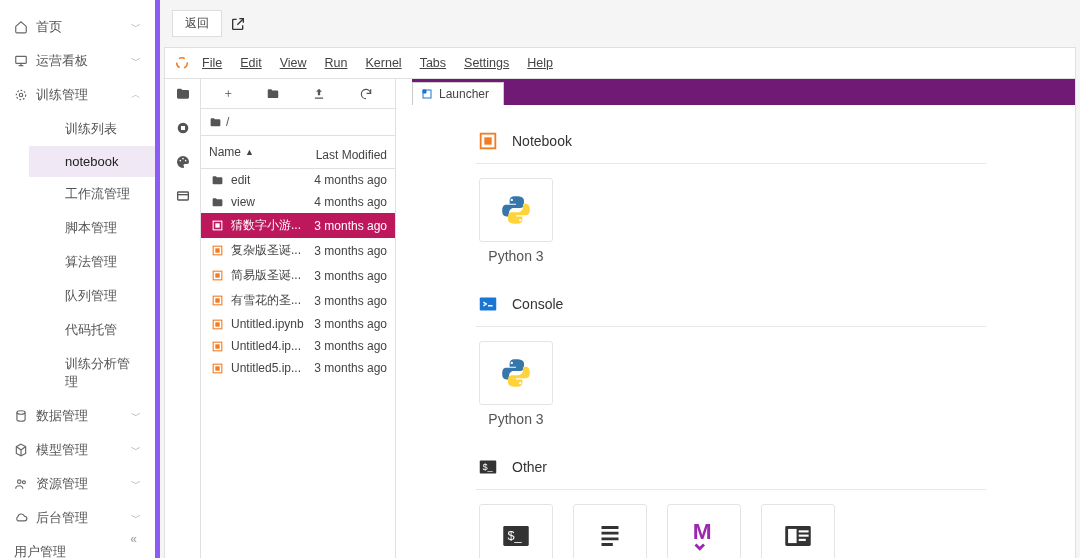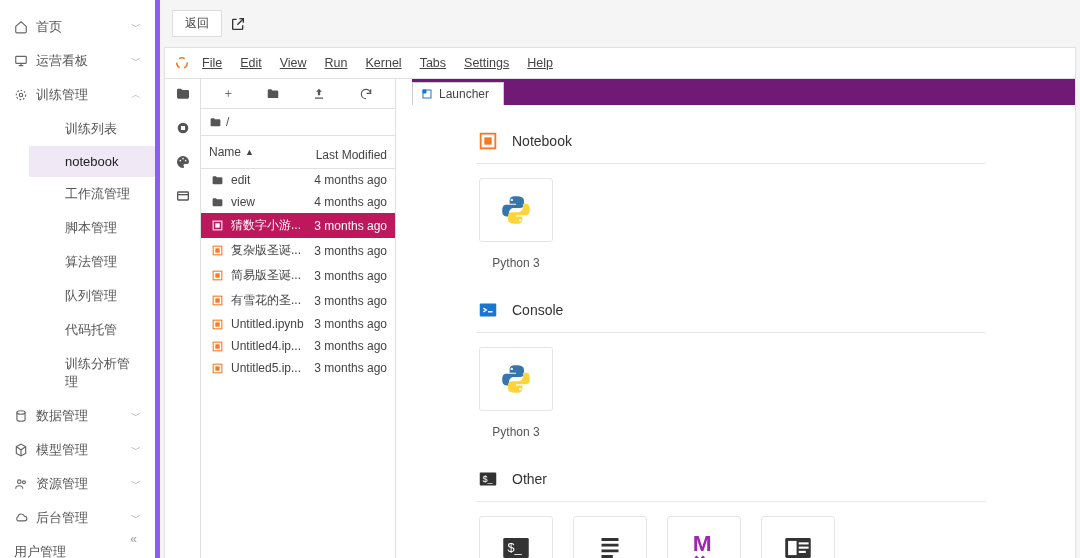--- a/index.html
+++ b/index.html
@@ -55,21 +55,21 @@
 .tab { background: #fff; border: 1px solid #ccc; border-bottom: none; padding: 4px 14px 4px 8px; font-size: 12px; display: flex; align-items: center; gap: 6px; color: #444; cursor: pointer; }
 .tab .ticon { color: #1976d2; }
 .launcher-content { flex: 1; padding: 24px 20px 20px 80px; overflow: auto; }
 .lsection { margin-bottom: 28px; }
 .lsec-head { display: flex; align-items: center; gap: 12px; padding-bottom: 10px; border-bottom: 1px solid #e8e8e8; margin-bottom: 14px; width: 510px;}
 .lsec-head .sic { width: 24px; height: 24px; display: flex; align-items: center; justify-content: center; }
 .lsec-head .stitle { font-size: 14px; color: #333; }
 .cards { display: flex; gap: 14px; }
 .card { width: 80px; display: flex; flex-direction: column; align-items: center; cursor: pointer; }
 .card .cicon { width: 74px; height: 64px; border: 1px solid #e4e4e4; border-radius: 3px; display: flex; align-items: center; justify-content: center; font-size: 28px; }
-.card .clabel { font-size: 12px; color: #555; margin-top: 14px; text-align: center; }
+.card .clabel { font-size: 14px; color: #555; margin-top: 6px; text-align: center; }
 
 svg { display: block; }
 </style>
 </head>
 <body>
 
 <div class="sidebar">
   <div id="sidebar-root">
       <div class="side-item">
         <span class="icon">

